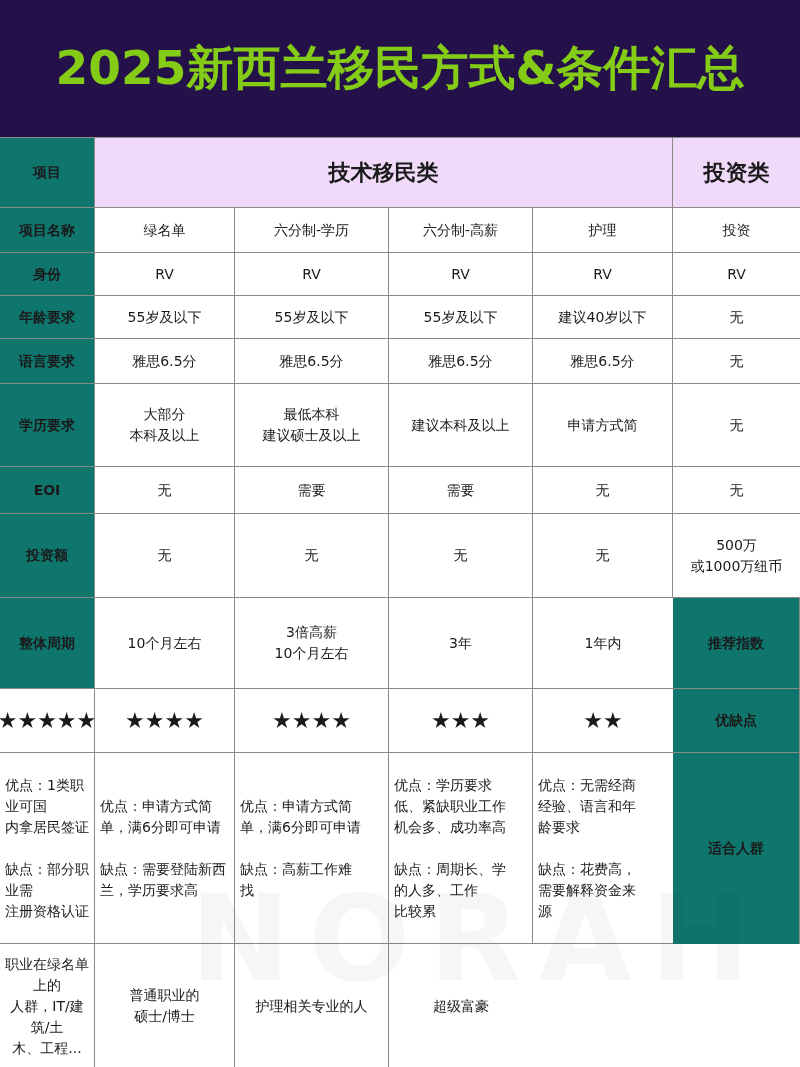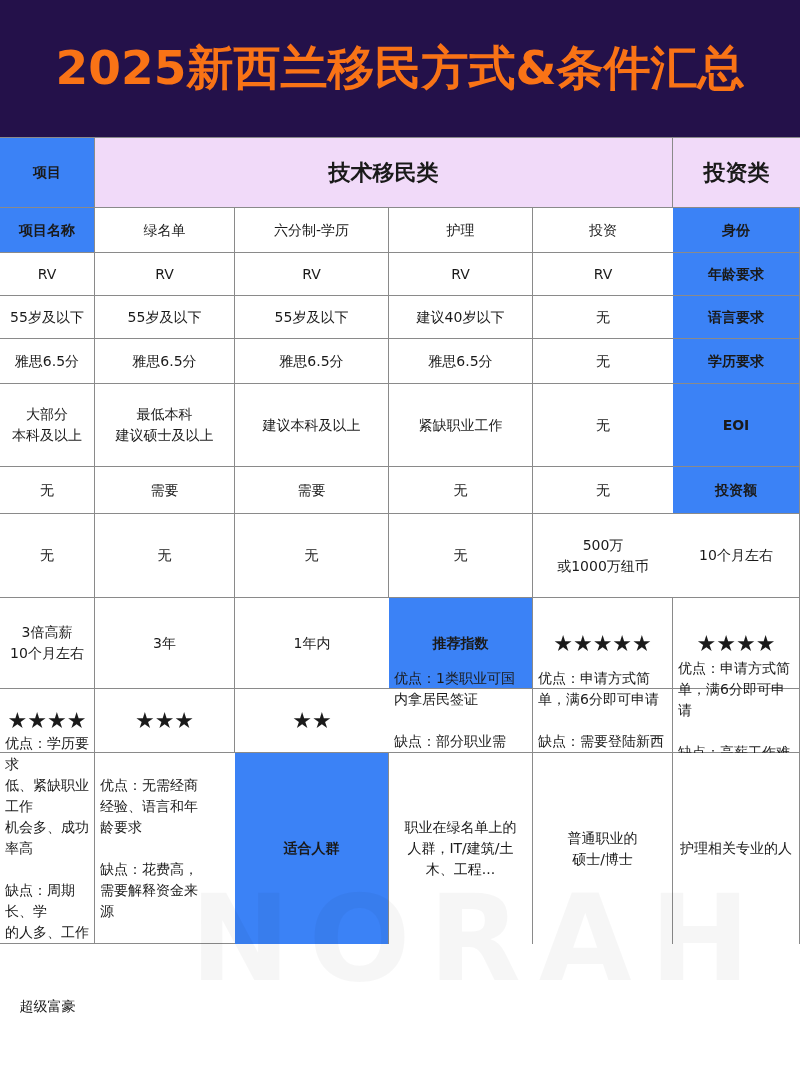--- a/index.html
+++ b/index.html
@@ -5,40 +5,40 @@
   * { box-sizing: border-box; margin: 0; padding: 0; }
   html, body { width: 800px; height: 1067px; background: #ffffff; overflow: hidden; }
   body { font-family: "DejaVu Sans", "Liberation Sans", sans-serif; color: #1a1a1a; position: relative; }
 
   .title-bar {
     position: absolute; left: 0; top: 0; width: 800px; height: 137px;
     background: #24114a;
     display: flex; align-items: center; justify-content: center;
   }
   .title-text {
-    color: #f97316; font-weight: bold; font-size: 47px; letter-spacing: 0px;
+    color: #84cc16; font-weight: bold; font-size: 47px; letter-spacing: 0px;
     white-space: nowrap;
   }
 
   .grid {
     position: absolute; left: 0; top: 137px; width: 800px; height: 930px;
     display: grid;
     grid-template-columns: 95px 140px 154px 144px 140px 127px;
     grid-template-rows: 70px 45px 43px 43px 45px 83px 47px 84px 91px 64px 191px 124px;
     border-top: 1px solid #8a8a8a;
   }
   .cell {
     border-right: 1.5px solid #8a8a8a;
     border-bottom: 1.5px solid #8a8a8a;
     display: flex; align-items: center; justify-content: center;
     text-align: center; font-size: 14px; line-height: 21px;
     background: #ffffff; padding: 0 4px;
   }
   .cell.last { border-right: none; }
-  .cell.label { background: #3b82f6; font-weight: bold; font-size: 14px; }
+  .cell.label { background: #0f766e; font-weight: bold; font-size: 14px; }
   .cell.head { background: #f1daf9; font-size: 22px; font-weight: bold; }
   .cell.tall { align-items: center; justify-content: flex-start; text-align: left; padding: 0 5px; }
   .ml { white-space: pre-line; }
   .stars { font-size: 22px; letter-spacing: 0px; }
   .pc-block { display: flex; flex-direction: column; gap: 21px; }
 
   .watermark {
     position: absolute; left: 190px; top: 825px; width: 560px; height: 130px;
     font-size: 120px; font-weight: bold; color: rgba(0,0,0,0.035);
     letter-spacing: 18px; pointer-events: none; white-space: nowrap;
@@ -55,20 +55,21 @@
 
 <div class="grid">
 
   <div class="cell label">项目</div>
   <div class="cell head" style="grid-column: 2 / span 4; text-align: right;">技术移民类</div>
   <div class="cell head last">投资类</div>
 
   <div class="cell label">项目名称</div>
   <div class="cell">绿名单</div>
   <div class="cell">六分制-学历</div>
+  <div class="cell">六分制-高薪</div>
   <div class="cell">护理</div>
   <div class="cell last">投资</div>
 
   <div class="cell label">身份</div>
   <div class="cell">RV</div>
   <div class="cell">RV</div>
   <div class="cell">RV</div>
   <div class="cell">RV</div>
   <div class="cell last">RV</div>
 
@@ -85,51 +86,53 @@
   <div class="cell">雅思6.5分</div>
   <div class="cell">雅思6.5分</div>
   <div class="cell last">无</div>
 
   <div class="cell label">学历要求</div>
   <div class="cell ml">大部分
 本科及以上</div>
   <div class="cell ml">最低本科
 建议硕士及以上</div>
   <div class="cell ml">建议本科及以上</div>
-  <div class="cell ml">紧缺职业工作</div>
+  <div class="cell ml">申请方式简</div>
   <div class="cell ml last">无</div>
 
   <div class="cell label">EOI</div>
   <div class="cell">无</div>
   <div class="cell">需要</div>
   <div class="cell">需要</div>
   <div class="cell">无</div>
   <div class="cell last">无</div>
 
   <div class="cell label">投资额</div>
   <div class="cell ml">无</div>
   <div class="cell ml">无</div>
   <div class="cell ml">无</div>
   <div class="cell ml">无</div>
   <div class="cell ml last">500万
 或1000万纽币</div>
 
+  <div class="cell label">整体周期</div>
   <div class="cell ml">10个月左右</div>
   <div class="cell ml">3倍高薪
 10个月左右</div>
   <div class="cell ml">3年</div>
   <div class="cell ml last">1年内</div>
 
   <div class="cell label">推荐指数</div>
   <div class="cell stars">★★★★★</div>
   <div class="cell stars">★★★★</div>
   <div class="cell stars">★★★★</div>
   <div class="cell stars">★★★</div>
   <div class="cell stars last">★★</div>
 
+  <div class="cell label">优缺点</div>
   <div class="cell tall">
     <div class="pc-block">
       <div class="ml">优点：1类职业可国
 内拿居民签证</div>
       <div class="ml">缺点：部分职业需
 注册资格认证</div>
     </div>
   </div>
   <div class="cell tall">
     <div class="pc-block">

